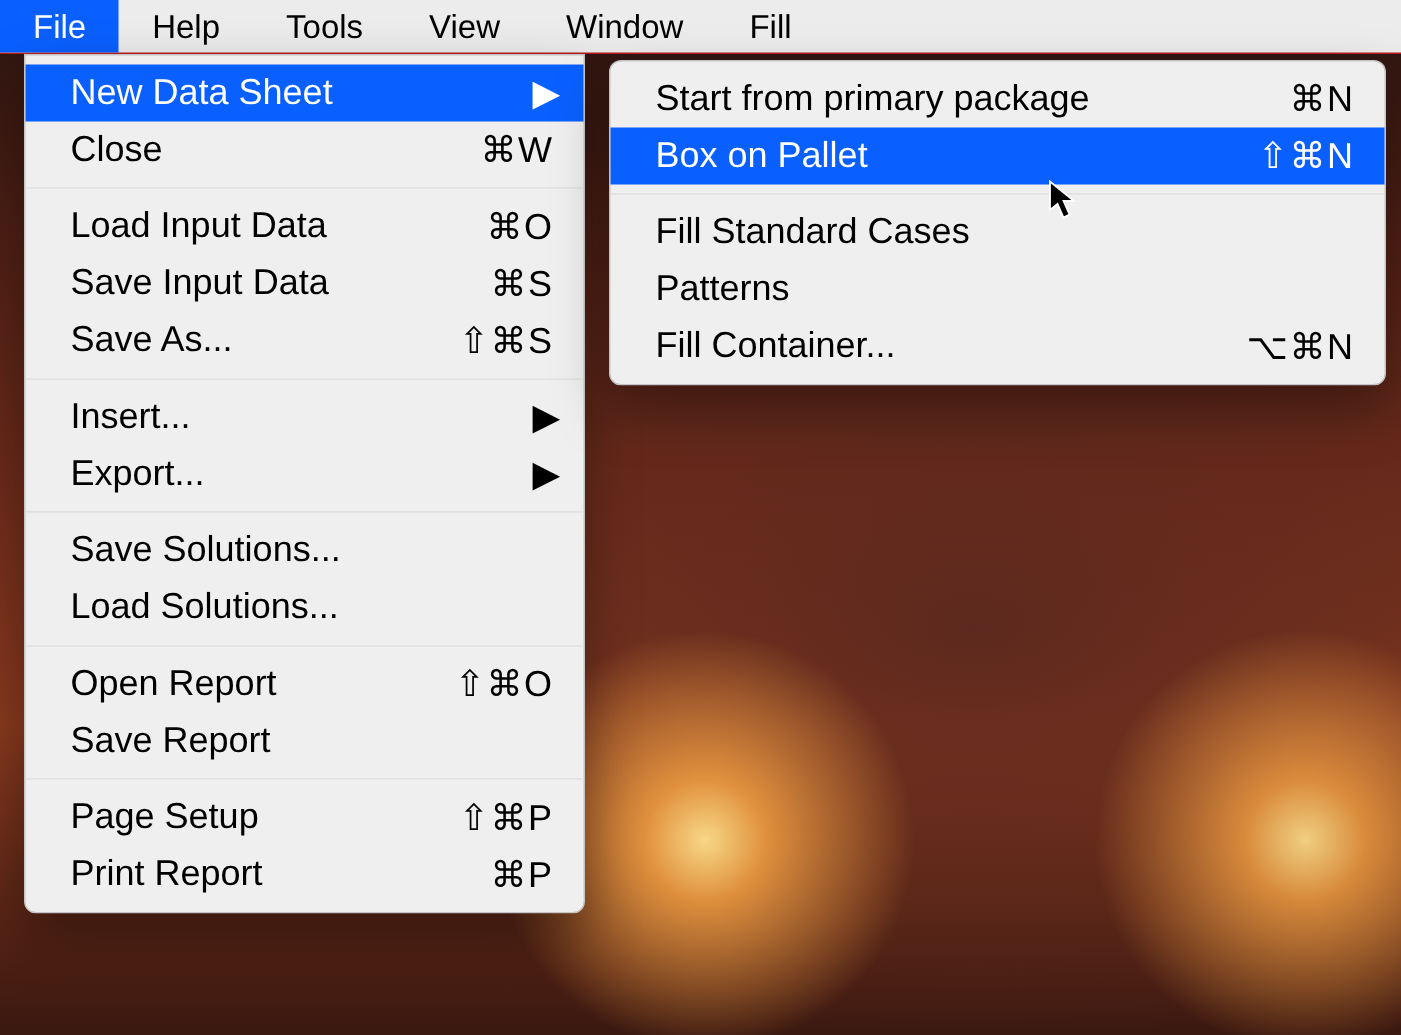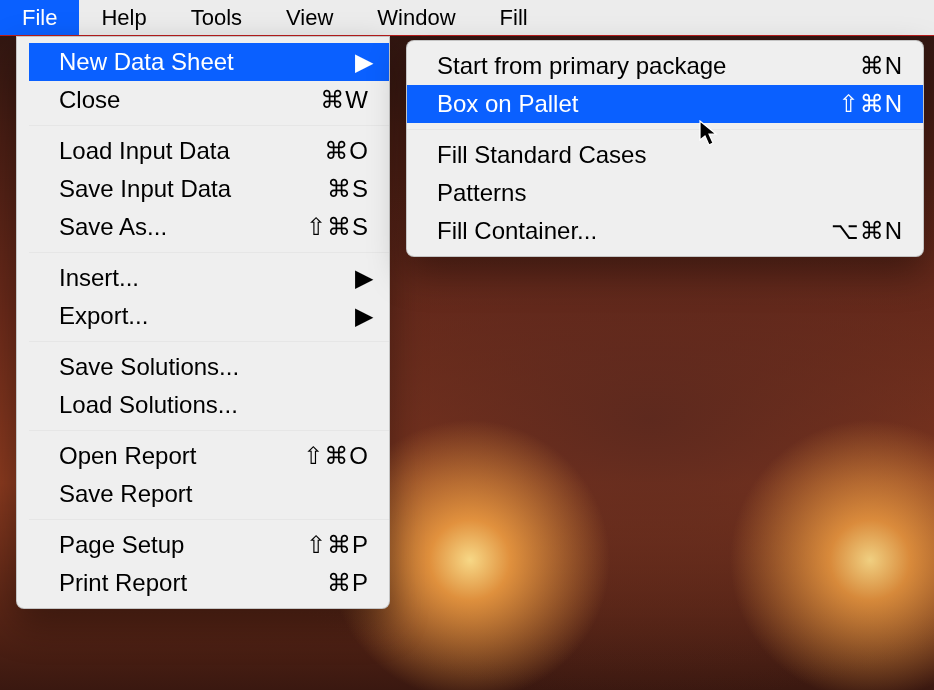--- a/index.html
+++ b/index.html
@@ -40,21 +40,21 @@
   .menu {
     position: absolute;
     background: #efefef;
     border: 1px solid rgba(0,0,0,0.18);
     border-radius: 0 0 8px 8px;
     box-shadow: 0 16px 36px rgba(0,0,0,0.35);
     padding: 6px 0;
     font-size: 24px;
     color: #000;
   }
-  .file-menu { top: 36px; left: 16px; width: 374px; border-top-right-radius: 0; padding-left: 12px; }
+  .file-menu { top: 36px; left: 16px; width: 374px; border-top-right-radius: 0; }
   .submenu  { top: 40px; left: 406px; width: 518px; border-radius: 8px; }
 
   .menu-item {
     display: flex; align-items: center;
     height: 38px;
     padding: 0 20px 0 30px;
     white-space: nowrap;
   }
   .menu-item .label { flex: 1 1 auto; }
   .menu-item .shortcut { flex: 0 0 auto; text-align: right; letter-spacing: 1px; font-size: 24px; }

